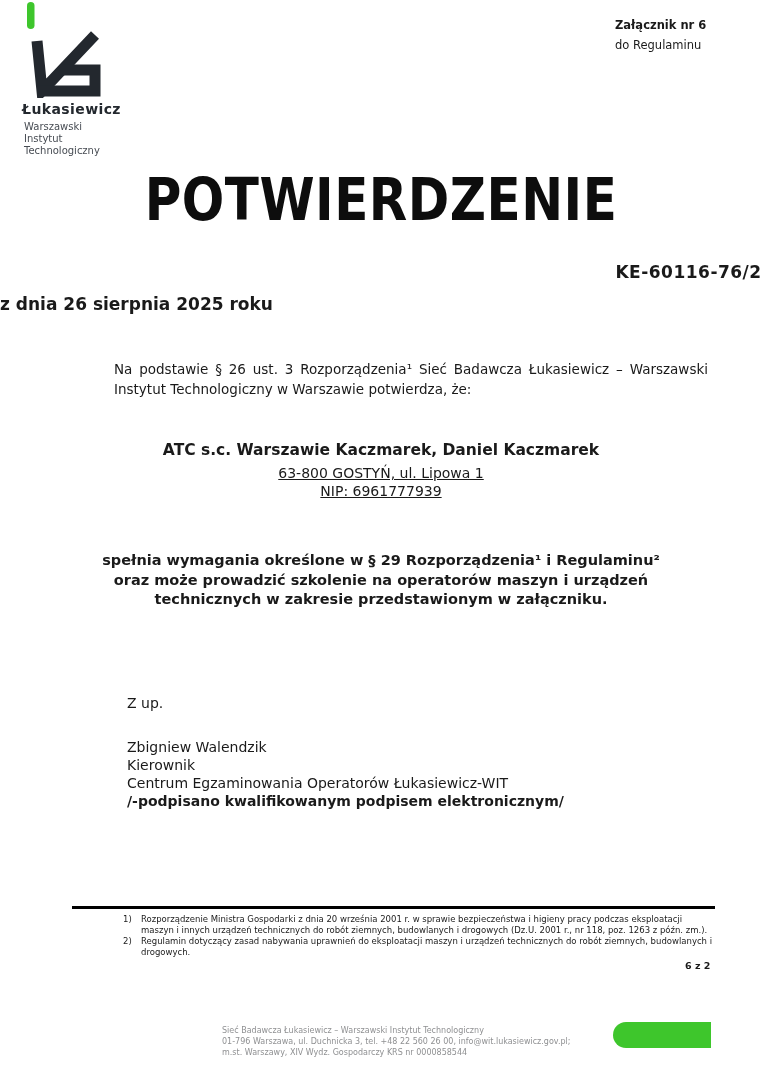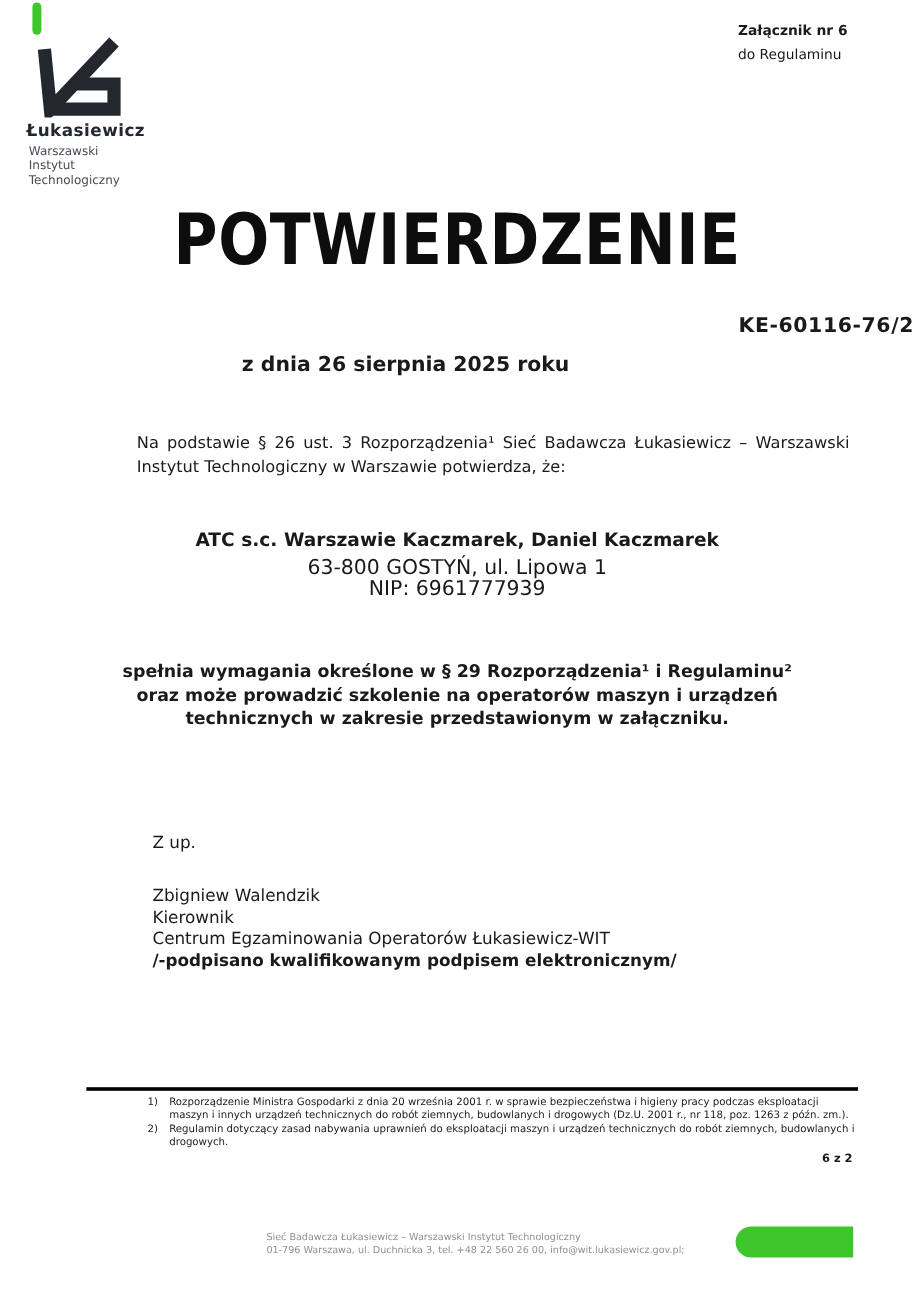--- a/index.html
+++ b/index.html
@@ -19,30 +19,30 @@
   .brand { font-weight:bold; font-size:14px; color:#23282e; letter-spacing:0.4px; margin-top:3px; margin-left:2px; }
   .brand-subs { font-size:10px; color:#474c53; line-height:12px; margin-top:4px; margin-left:4px; }
 
   
   .title {
     position:absolute; left:0; top:166px; width:762px; margin:0; text-align:center;
     font-size:50px; font-weight:bold; color:#0d0d0d; letter-spacing:0.5px;
     transform:scaleY(1.18); transform-origin:center top;
   }
   .case  { position:absolute; left:12px; top:262px; width:762px; text-align:right; font-weight:bold; font-size:17px; letter-spacing:0.5px; }
-  .dateline { position:absolute; left:0; top:294px; width:676px; text-align:center; font-weight:bold; font-size:17px; }
+  .dateline { position:absolute; left:0; top:294px; width:676px; text-align:left; font-weight:bold; font-size:17px; }
 
   
   .intro { position:absolute; left:114px; top:360px; width:594px; font-size:13.5px; line-height:19.5px; }
   .intro .l1 { text-align:justify; text-align-last:justify; }
 
   
   .company { position:absolute; left:70px; top:441px; width:622px; text-align:center; }
   .company .name { font-weight:bold; font-size:15.5px; margin-bottom:5px; }
-  .company .line { font-size:17px; line-height:18px; }
+  .company .line { font-size:14px; line-height:18px;text-decoration:underline; }
 
   
   .statement { position:absolute; left:70px; top:551px; width:622px; text-align:center; font-weight:bold; font-size:14.5px; line-height:19.5px; }
 
   
   .sig { position:absolute; left:127px; top:694px; font-size:14px; line-height:18px; }
   .sig .gap { height:26px; }
   .sig .strong { font-weight:bold; }
 
   
@@ -122,16 +122,17 @@
       <div class="fn-marker">2)</div>
       <div class="fn-text">Regulamin dotyczący zasad nabywania uprawnień do eksploatacji maszyn i urządzeń technicznych do robót ziemnych, budowlanych i drogowych.</div>
     </div>
   </div>
 
   <div class="pagenum">6 z 2</div>
 
   <div class="footer">
     <div>Sieć Badawcza Łukasiewicz – Warszawski Instytut Technologiczny</div>
     <div>01-796 Warszawa, ul. Duchnicka 3, tel. +48 22 560 26 00, info@wit.lukasiewicz.gov.pl;</div>
+    <div>m.st. Warszawy, XIV Wydz. Gospodarczy KRS nr 0000858544</div>
   </div>
   <div class="green-pill"></div>
 
 </div>
 
 </body></html>

